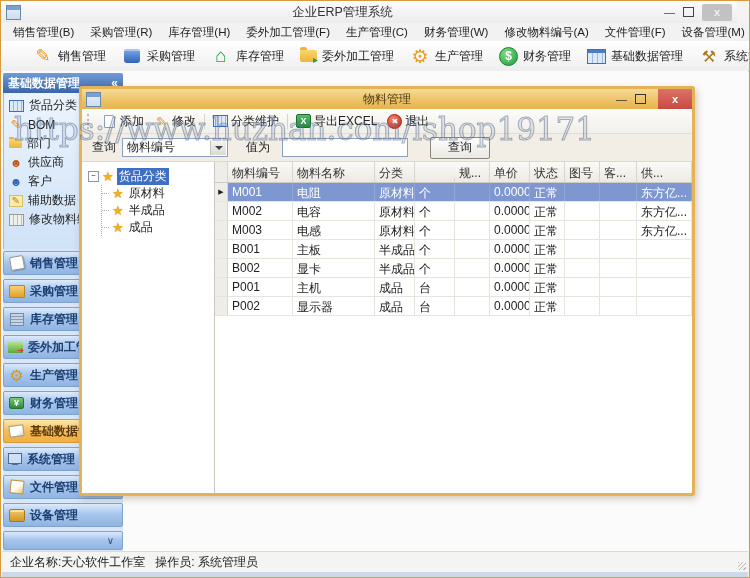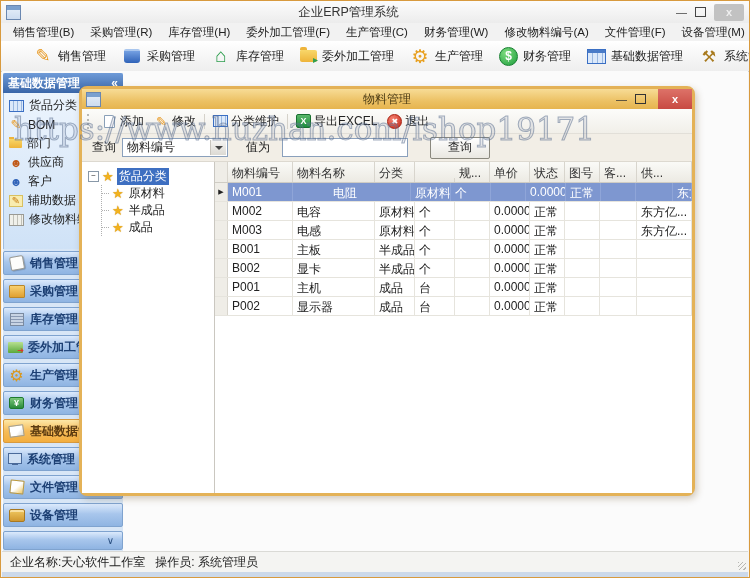--- a/index.html
+++ b/index.html
@@ -1,21 +1,21 @@
 <!DOCTYPE html>
 <html><head>
 <meta charset="utf-8">
 <style>
   html,body{margin:0;padding:0;background:#888;}
   #app{position:relative;width:750px;height:578px;background:#f5f4f2;border:1px solid #d89a3e;
        box-sizing:border-box;font-family:"Liberation Sans","DejaVu Sans",sans-serif;font-size:12px;
        color:#222;overflow:hidden;}
 
   
-  .titlebar{position:absolute;top:0;left:0;right:0;height:22px;background:linear-gradient(#fcfcfc,#ececec);
+  .titlebar{position:absolute;top:0;left:0;right:12px;height:22px;background:linear-gradient(#fcfcfc,#ececec);
             display:flex;align-items:center;padding:0 5px;}
   .app-icon{width:13px;height:13px;border:1px solid #6a87b0;background:linear-gradient(#e8f0fa,#cddcf0);
             position:relative;flex:0 0 auto;}
   .app-icon::before{content:"";position:absolute;left:0;top:0;right:0;height:4px;background:#7aa0cf;}
   .title-text{flex:1;text-align:center;font-size:12.5px;color:#333;}
   .winbtns{display:flex;align-items:center;gap:8px;}
   .wb{font-size:11px;color:#444;line-height:14px;}
   .wb-max{width:9px;height:8px;border:1px solid #444;}
   .wb-close{width:30px;height:17px;background:#c2c2c2;border-radius:2px;color:#efefef;
             display:flex;align-items:center;justify-content:center;font-size:11px;font-weight:bold;}
@@ -105,21 +105,21 @@
   .hand-icon::before{content:"";width:12px;height:12px;background:linear-gradient(135deg,#ffffff 50%,#f0c860);
         border:1px solid #c09a3a;border-radius:1px;transform:rotate(6deg);}
   .device-icon::before{content:"";width:14px;height:11px;background:linear-gradient(#f0c860,#d09830);
         border:1px solid #a87820;border-radius:2px;box-shadow:inset 0 2px 0 #f8e0a0;}
   .panel-chevron{position:absolute;left:0;width:120px;height:19px;background:linear-gradient(#dceafc,#a8c6ec 45%,#8fb4e2);
         border:1px solid #7fa3cf;border-radius:2px;display:flex;align-items:center;justify-content:flex-end;
         padding-right:8px;color:#2a4f80;font-size:10px;box-sizing:border-box;}
 
   
   .cwin{position:absolute;left:78px;top:85px;width:616px;height:410px;background:#8b5cf6;
-        border:3px solid #e4b257;border-radius:8px;box-shadow:2px 3px 7px rgba(90,60,10,.25);
+        border:3px solid #e4b257;border-radius:3px;box-shadow:2px 3px 7px rgba(90,60,10,.25);
         z-index:5;box-sizing:border-box;display:flex;flex-direction:column;}
   .cw-title{height:20px;flex:0 0 20px;background:linear-gradient(#f7dc96,#ecc164 60%,#e6b44f);
         display:flex;align-items:center;padding-left:4px;position:relative;}
   .cw-title-text{position:absolute;left:0;right:0;text-align:center;color:#4a3a14;}
   .cw-btns{position:absolute;right:0;top:0;height:20px;display:flex;align-items:center;gap:8px;}
   .cwb{font-size:11px;color:#333;}
   .cwb-max{width:9px;height:8px;border:1px solid #333;}
   .cwb-close{width:34px;height:20px;background:linear-gradient(#dd7268,#c84a42);color:#fff;
         display:flex;align-items:center;justify-content:center;font-weight:bold;font-size:11px;margin-left:4px;}
   .cw-toolbar{height:24px;flex:0 0 24px;display:flex;align-items:center;
@@ -427,21 +427,21 @@
             <div class="gh" style="width: 40px; flex: 0 0 40px;">单价</div>
             <div class="gh" style="width: 35px; flex: 0 0 35px;">状态</div>
             <div class="gh" style="width: 35px; flex: 0 0 35px;">图号</div>
             <div class="gh" style="width: 37px; flex: 0 0 37px;">客...</div>
             <div class="gh" style="flex: 1 1 0%;">供...</div>
           </div>
         <div id="grid-rows">
             <div class="gtr sel">
               <div class="rowhdr">▶</div>
               <div class="gtd" style="width: 65px; flex: 0 0 65px;">M001</div>
-              <div class="gtd" style="width: 82px; flex: 0 0 82px; margin-left: 36px;">电阻</div>
+              <div class="gtd" style="width: 82px; flex: 0 0 82px;">电阻</div>
               <div class="gtd" style="width: 40px; flex: 0 0 40px;">原材料</div>
               <div class="gtd" style="width: 40px; flex: 0 0 40px;">个</div>
               <div class="gtd" style="width: 35px; flex: 0 0 35px;"></div>
               <div class="gtd num" style="width: 40px; flex: 0 0 40px;">0.0000</div>
               <div class="gtd" style="width: 35px; flex: 0 0 35px;">正常</div>
               <div class="gtd" style="width: 35px; flex: 0 0 35px;"></div>
               <div class="gtd" style="width: 37px; flex: 0 0 37px;"></div>
               <div class="gtd" style="flex: 1 1 0%;">东方亿...</div>
             </div>
             <div class="gtr">

